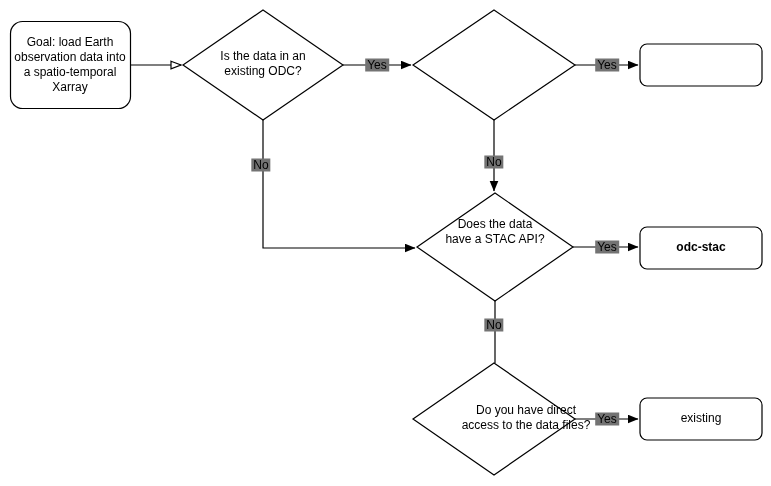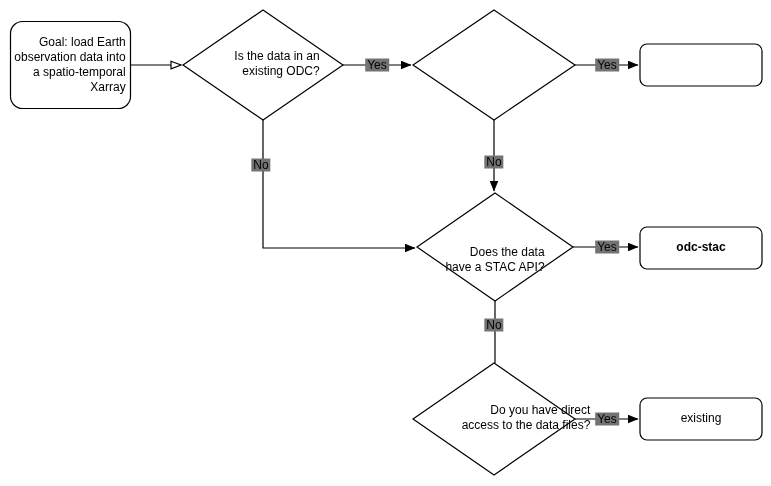--- a/index.html
+++ b/index.html
@@ -19,21 +19,21 @@
   .canvas svg {
     position: absolute;
     left: 0;
     top: 0;
   }
   .node-label {
     position: absolute;
     transform: translate(-50%, -50%);
     font-size: 12px;
     line-height: 15px;
-    text-align: right;
+    text-align: center;
     white-space: pre-line;
     color: #000000;
   }
   .edge-label {
     position: absolute;
     transform: translate(-50%, -50%);
     font-size: 12px;
     line-height: 13px;
     text-align: center;
     background: #737373;
@@ -77,23 +77,23 @@
       <rect x="640" y="44" width="122" height="42" rx="7" ry="7"></rect>
       <rect x="640" y="227" width="122" height="42" rx="7" ry="7"></rect>
       <rect x="640" y="398" width="122" height="42" rx="7" ry="7"></rect>
     </g>
   </svg>
 
   <div class="node-label" style="left:70px; top:65px;">Goal: load Earth
 observation data into
 a spatio-temporal
 Xarray</div>
-  <div class="node-label" style="left:263px; top:64px;margin-left:14px;">Is the data in an
+  <div class="node-label" style="left:263px; top:64px;">Is the data in an
 existing ODC?</div>
-  <div class="node-label" style="left:495px; top:260px;">Does the data
+  <div class="node-label" style="left:495px; top:232px;">Does the data
 have a STAC API?</div>
   <div class="node-label" style="left:494px; top:418px;margin-left:32px;">Do you have direct
 access to the data files?</div>
   <div class="node-label" style="left:701px; top:247px;font-weight:bold;">odc-stac</div>
   <div class="node-label" style="left:701px; top:418px;">existing</div>
 
   <div class="edge-label" style="left:377px; top:65px;">Yes</div>
   <div class="edge-label" style="left:261px; top:165px;">No</div>
   <div class="edge-label" style="left:607px; top:65px;">Yes</div>
   <div class="edge-label" style="left:494px; top:162px;">No</div>

